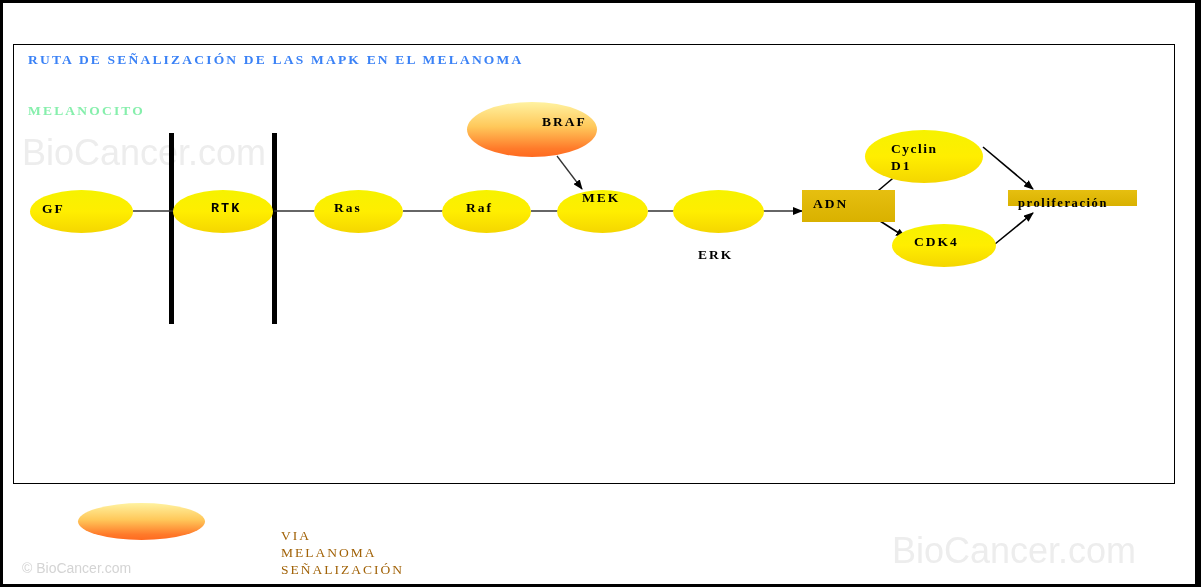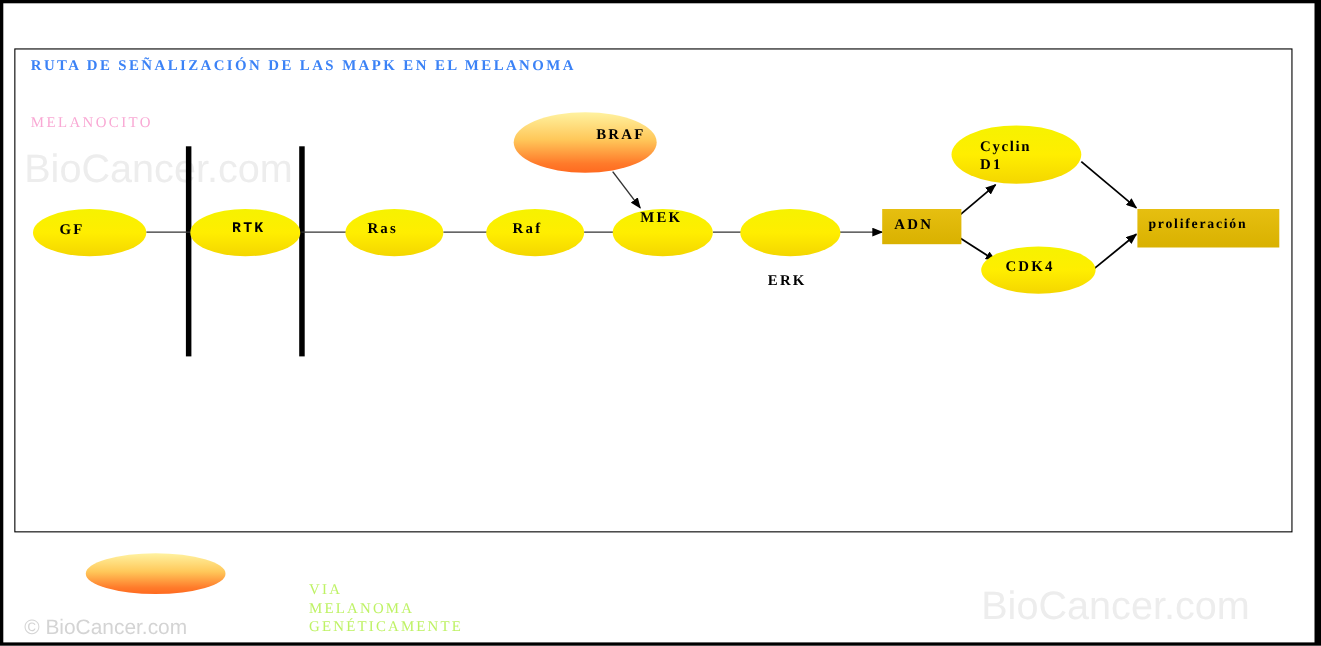--- a/index.html
+++ b/index.html
@@ -1,42 +1,42 @@
 <!DOCTYPE html>
 <html><head>
 <meta charset="utf-8">
 <style>
   html, body { margin:0; padding:0; }
   body { width:1201px; height:587px; background:#000; position:relative; overflow:hidden;
          font-family:"Liberation Serif", serif; }
   .canvas { position:absolute; left:3px; top:3px; width:1192px; height:581px; background:#fff; }
   .frame { position:absolute; left:13px; top:44px; width:1160px; height:438px; border:1px solid #000; }
   .title { position:absolute; left:28px; top:52px; font-size:13.5px; font-weight:bold; letter-spacing:2.2px; color:#3b82f6; }
-  .sub { position:absolute; left:28px; top:103px; font-size:13.5px; font-weight:normal; letter-spacing:2.2px; color:#f9a8d4; }
+  .sub { position:absolute; left:28px; top:103px; font-size:13.5px; font-weight:bold; letter-spacing:2.2px; color:#86efac; }
   .node { position:absolute; border-radius:50%; box-sizing:border-box; display:flex; align-items:center;
           background:linear-gradient(to bottom, #f6f200 0%, #ffee00 50%, #f4d600 100%);
           font-weight:bold; font-size:13.5px; letter-spacing:2px; color:#000; }
   .node span { position:absolute; }
   .alt { background:linear-gradient(to bottom, #fff2a0 0%, #ffc85a 45%, #ff7a2a 85%, #ff6a20 100%); }
   .box { position:absolute; background:linear-gradient(to bottom, #e6bf10 0%, #d9b100 100%);
          font-weight:bold; font-size:13.5px; letter-spacing:2px; color:#000; }
   .box span { position:absolute; }
   .membrane { position:absolute; width:5px; background:#000; top:133px; height:191px; }
   svg.lines { position:absolute; left:0; top:0; }
-  .legend-text { position:absolute; left:281px; top:527px; font-size:13.5px; letter-spacing:2px; line-height:17px; color:#bef264; }
+  .legend-text { position:absolute; left:281px; top:527px; font-size:13.5px; letter-spacing:2px; line-height:17px; color:#a16207; }
   .wm { position:absolute; color:#ededed; font-family:"Liberation Sans", sans-serif; }
 </style>
 </head>
 <body>
 
 <div class="canvas"></div>
 
 <div class="wm" style="left:22px; top:132px; font-size:36px;">BioCancer.com</div>
 <div class="wm" style="left:892px; top:530px; font-size:36px;">BioCancer.com</div>
-<div class="wm" style="left:22px; top:560px; font-size:19px; color:#d4d4d4;">© BioCancer.com</div>
+<div class="wm" style="left:22px; top:560px; font-size:14px; color:#d4d4d4;">© BioCancer.com</div>
 
 <div class="frame"></div>
 
 <div class="title">RUTA DE SEÑALIZACIÓN DE LAS MAPK EN EL MELANOMA</div>
 <div class="sub">MELANOCITO</div>
 
 <div class="membrane" style="left:169px;"></div>
 <div class="membrane" style="left:272px;"></div>
 
 <svg class="lines" width="1201" height="587">
@@ -56,52 +56,52 @@
   </g>
   <g stroke="#000" stroke-width="1.6" fill="none">
     <line x1="866" y1="201" x2="905" y2="168" marker-end="url(#ah)"></line>
     <line x1="866" y1="212" x2="905" y2="237" marker-end="url(#ah)"></line>
     <line x1="983" y1="147" x2="1033" y2="189" marker-end="url(#ah)"></line>
     <line x1="995" y1="244" x2="1033" y2="213" marker-end="url(#ah)"></line>
   </g>
 </svg>
 
 <div class="node" style="left:30px; top:190px; width:103px; height:43px;">
-  <span style="left:24px; top:11px;">GF</span>
+  <span style="left:12px; top:11px;">GF</span>
 </div>
 <div class="node" style="left:173px; top:190px; width:100px; height:43px;">
   <span style="left:38px; top:11px;font-family:Liberation Mono, monospace;">RTK</span>
 </div>
 <div class="node" style="left:314px; top:190px; width:89px; height:43px;">
   <span style="left:20px; top:10px;">Ras</span>
 </div>
 <div class="node" style="left:442px; top:190px; width:89px; height:43px;">
   <span style="left:24px; top:10px;">Raf</span>
 </div>
 <div class="node alt" style="left:467px; top:102px; width:130px; height:55px;">
   <span style="left:27px; top:12px;margin-left:48px;">BRAF</span>
 </div>
 <div class="node" style="left:557px; top:190px; width:91px; height:43px;">
   <span style="left:25px; top:0;">MEK</span>
 </div>
 <div class="node" style="left:673px; top:190px; width:91px; height:43px;">
   <span style="left:25px; top:10px;margin-top:47px;">ERK</span>
 </div>
-<div class="box" style="left:802px; top:190px; width:72px; height:32px;">
+<div class="box" style="left:802px; top:190px; width:72px; height:32px;padding-left:21px;">
   <span style="left:11px; top:6px;">ADN</span>
 </div>
-<div class="node" style="left:865px; top:114px; width:118px; height:53px;text-align:right;">
+<div class="node" style="left:865px; top:130px; width:118px; height:53px;text-align:right;">
   <span style="left:26px; top:11px; letter-spacing:1.5px;">Cyclin</span>
   <span style="left:26px; top:28px;">D1</span>
 </div>
 <div class="node" style="left:892px; top:224px; width:104px; height:43px;">
   <span style="left:22px; top:10px;">CDK4</span>
 </div>
-<div class="box" style="left:1034px; top:190px; width:129px; height:35px;">
+<div class="box" style="left:1008px; top:190px; width:129px; height:16px;">
   <span style="left:10px; top:6px; font-size:12.5px; letter-spacing:1.6px;">proliferación</span>
 </div>
 
 <div class="node alt" style="left:78px; top:503px; width:127px; height:37px;"></div>
 <div class="legend-text">
   <div>VIA</div>
   <div>MELANOMA</div>
-  <div>GENÉTICAMENTE</div>
+  <div>SEÑALIZACIÓN</div>
 </div>
 
 </body></html>

